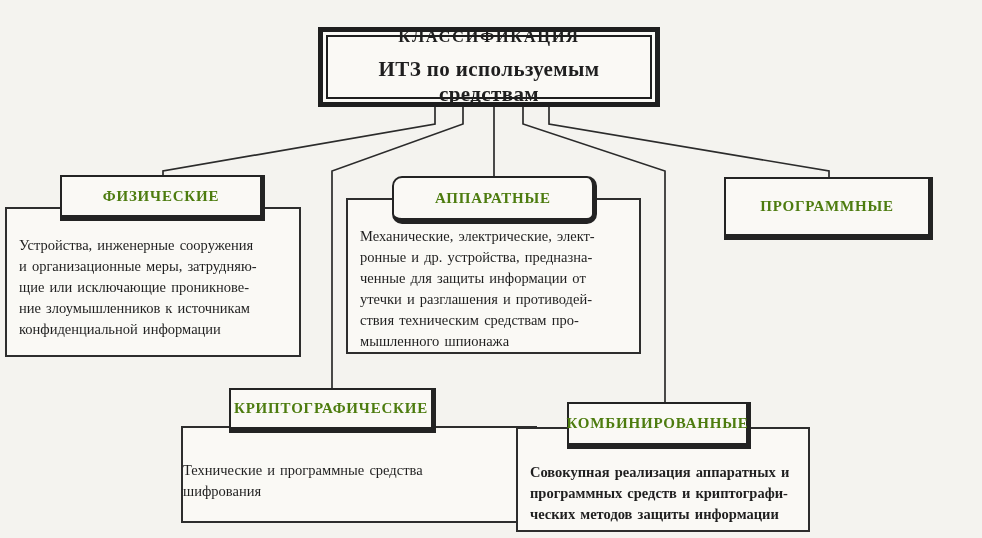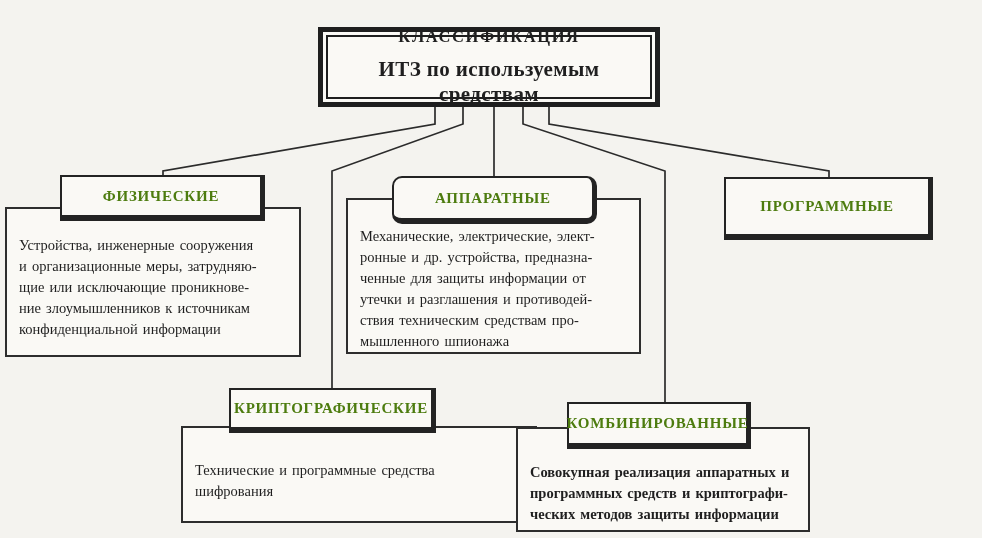--- a/index.html
+++ b/index.html
@@ -121,21 +121,21 @@
 ствия техническим средствам про-
 мышленного шпионажа</div>
   <div class="hdr" style="left:392px; top:176px; width:205px; height:48px;border-radius:10px;">
     <span>АППАРАТНЫЕ</span>
   </div>
 
   <div class="hdr" style="left:724px; top:177px; width:209px; height:63px;justify-content:center;">
     <span>ПРОГРАММНЫЕ</span>
   </div>
 
-  <div class="desc" style="left:181px; top:426px; width:356px; height:97px; padding:32px 10px 8px 12px;">Технические и программные средства
+  <div class="desc" style="left:181px; top:426px; width:356px; height:97px; padding:32px 10px 8px 0;">Технические и программные средства
 шифрования</div>
   <div class="hdr" style="left:229px; top:388px; width:207px; height:45px;">
     <span>КРИПТОГРАФИЧЕСКИЕ</span>
   </div>
 
   <div class="desc" style="left:516px; top:427px; width:294px; height:105px; padding:33px 18px 8px 12px;font-weight:bold;">Совокупная реализация аппаратных и
 программных средств и криптографи-
 ческих методов защиты информации</div>
   <div class="hdr" style="left:561px; top:402px; width:184px; height:47px;margin-left:6px;">
     <span>КОМБИНИРОВАННЫЕ</span>

